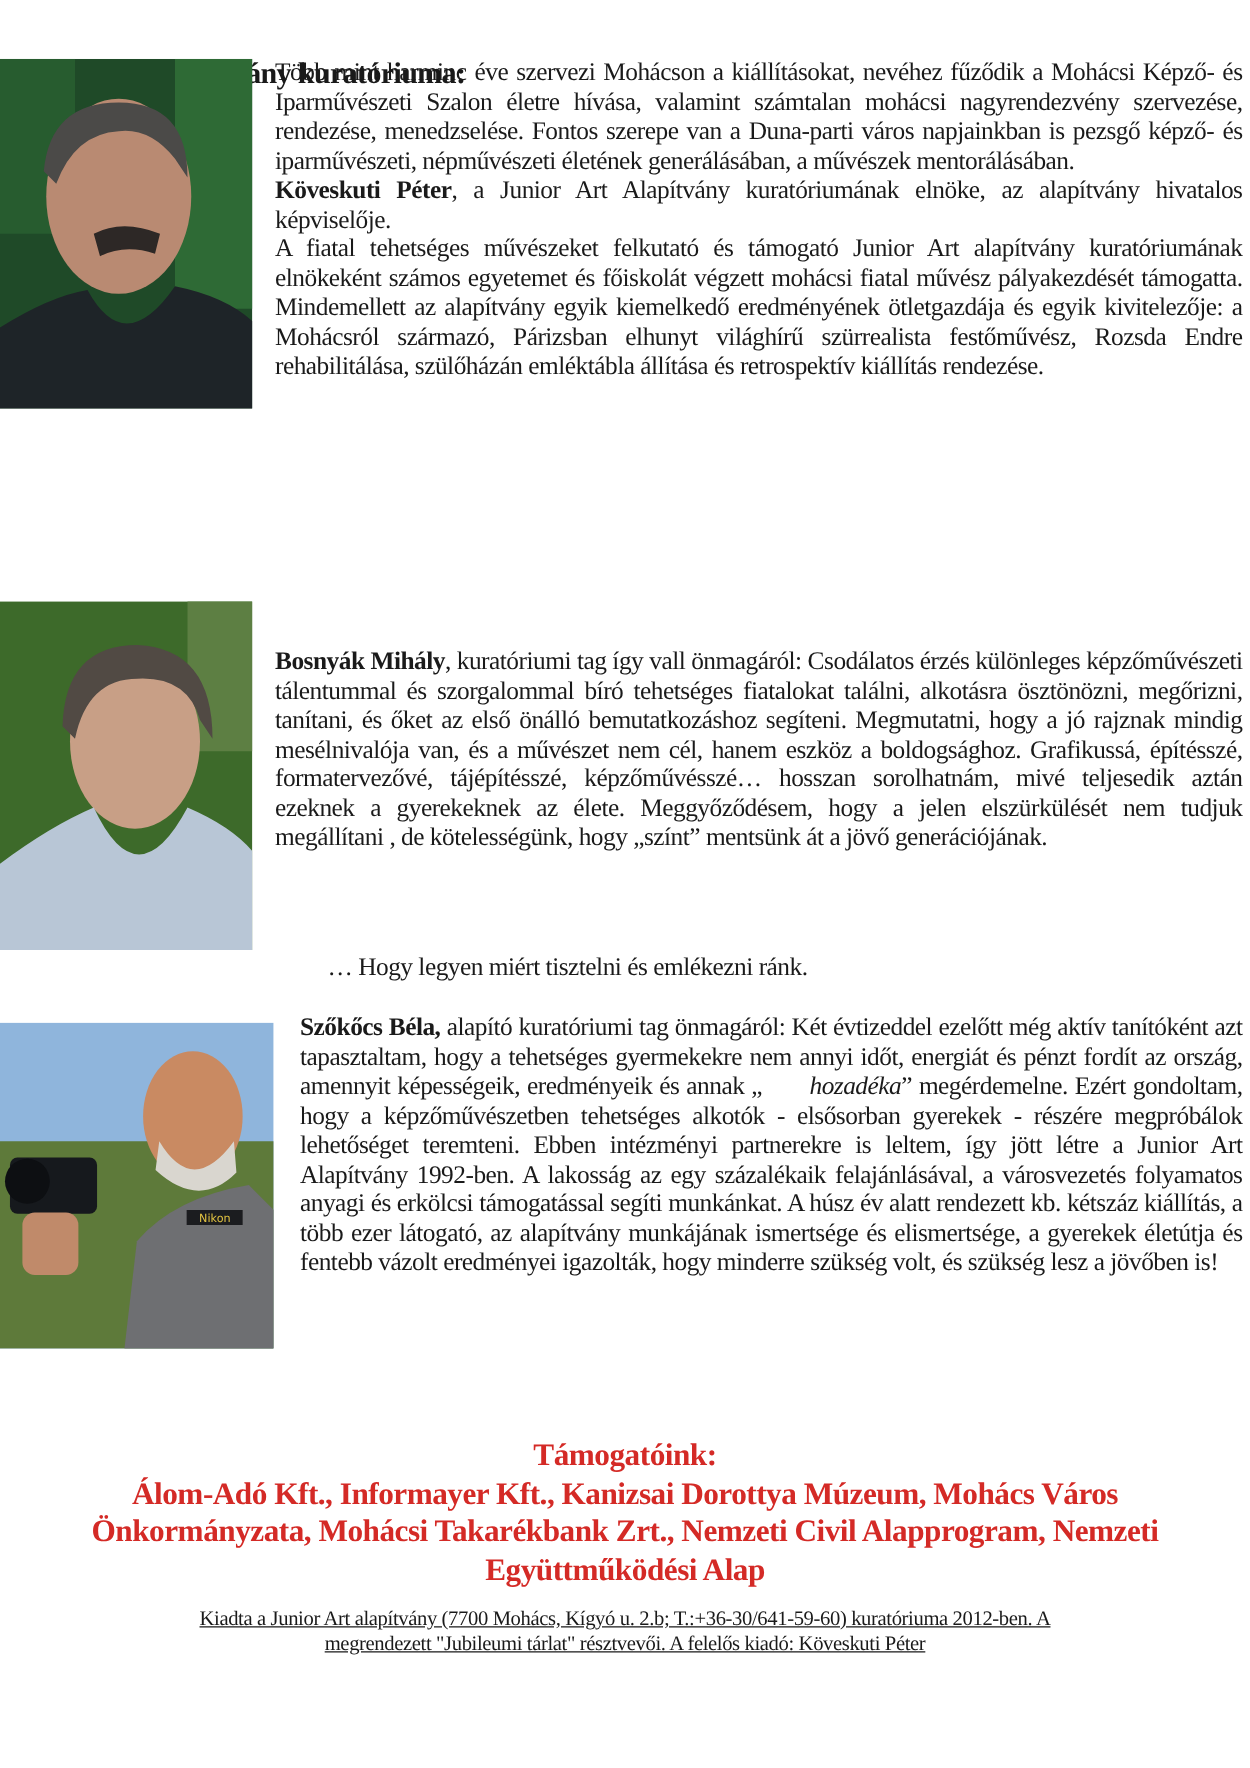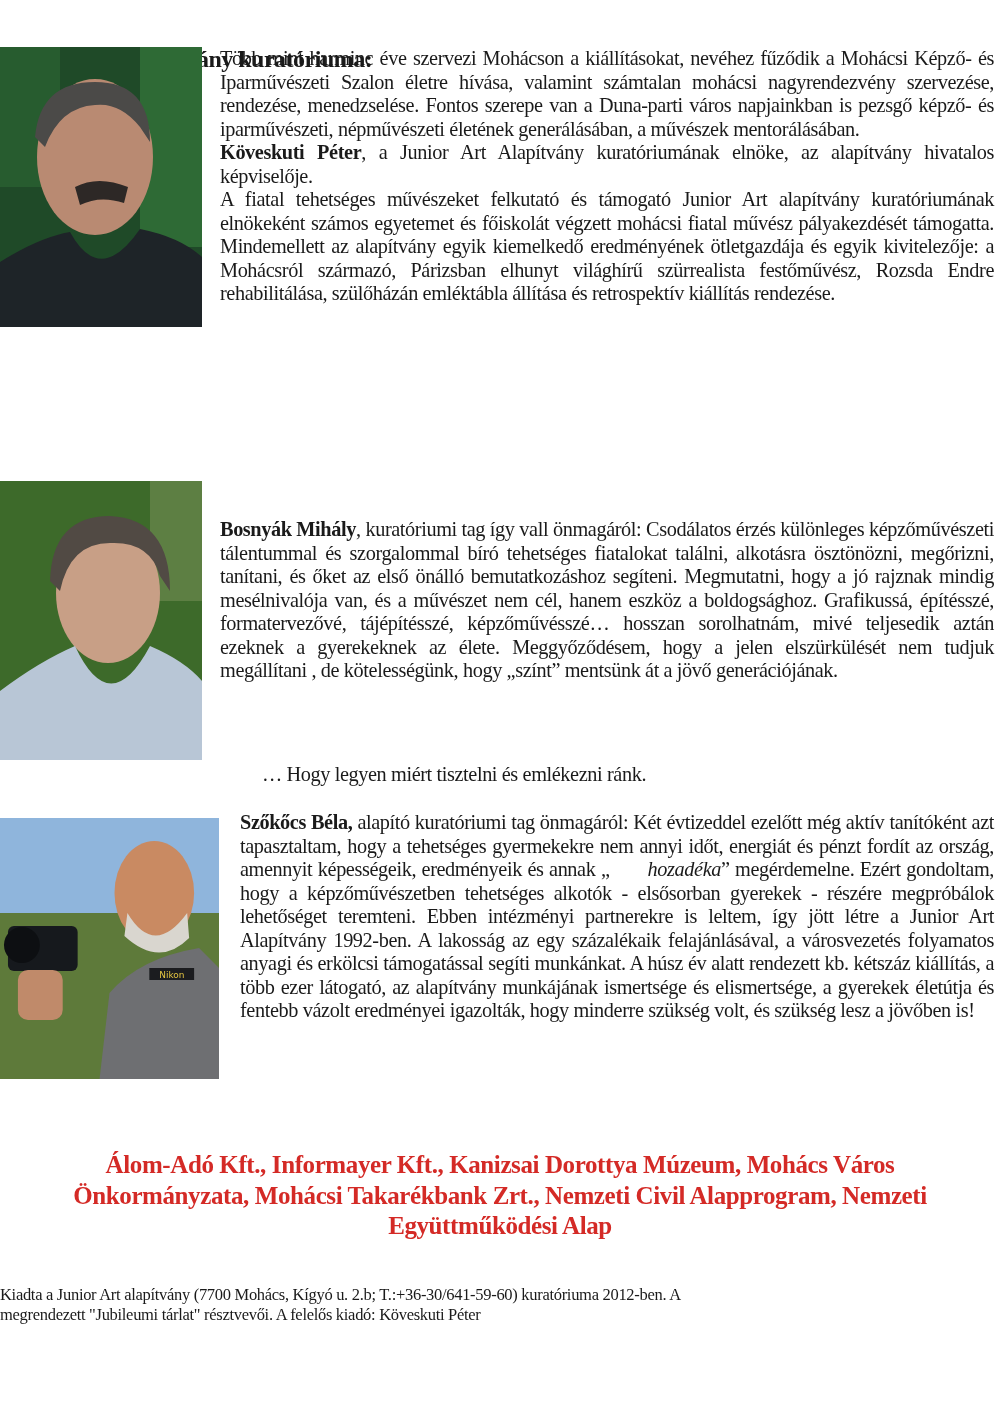--- a/index.html
+++ b/index.html
@@ -12,22 +12,22 @@
   .bio { position: absolute; left: 0; width: 994px; font-size: 20.3px; line-height: 23.5px;
          text-align: justify; letter-spacing: -0.4px; }
   .bio .float { float: left; }
   .bio b { font-weight: bold; }
   .bio i { font-style: italic; margin-left: 38px; }
   .bio p { margin: 0; }
   .closing { position: absolute; top: 763px; left: 262px; font-size: 20.3px; letter-spacing: -0.4px; }
   .sponsors { position: absolute; top: 1150px; left: 0; width: 1000px; text-align: center;
               color: #d42a26; font-weight: bold; font-size: 25px; line-height: 30.5px; letter-spacing: -0.4px; }
   .sponsors-list { padding: 0 24px; }
-  .imprint { position: absolute; top: 1285px; left: 0; width: 1000px; text-align: left;
-             font-size: 16.5px; line-height: 20px; letter-spacing: -0.3px; }
+  .imprint { position: absolute; top: 1285px; left: 0; width: 1000px; text-align: center;
+             font-size: 16.5px; line-height: 20px; letter-spacing: -0.3px; text-decoration: underline; }
 </style>
 </head>
 <body>
 
 <div class="title">A Junior Art alapítvány kuratóriuma:</div>
 
 <div class="photo" style="top:47px;width:202px;height:280px;">
   <svg viewBox="0 0 202 280" preserveAspectRatio="none">
     <rect width="202" height="280" fill="#1f4a28"></rect>
     <rect x="140" y="0" width="62" height="200" fill="#2e6a35"></rect>
@@ -76,19 +76,20 @@
     <text x="160" y="160" font-size="9" fill="#e3c442" font-family="DejaVu Sans, sans-serif">Nikon</text>
   </svg>
 </div>
 
 <div class="bio" style="top:811px;">
   <div class="float" style="width:240px;height:282px;"></div>
   <p><b>Szőkőcs Béla,</b><span> alapító kuratóriumi tag önmagáról: Két évtizeddel ezelőtt még aktív tanítóként azt tapasztaltam, hogy a tehetséges gyermekekre nem annyi időt, energiát és pénzt fordít az ország, amennyit képességeik, eredményeik és annak „</span><i>hozadéka</i><span>” megérdemelne. Ezért gondoltam, hogy a képzőművészetben tehetséges alkotók - elsősorban gyerekek - részére megpróbálok lehetőséget teremteni. Ebben intézményi partnerekre is leltem, így jött létre a Junior Art Alapítvány 1992-ben. A lakosság az egy százalékaik felajánlásával, a városvezetés folyamatos anyagi és erkölcsi támogatással segíti munkánkat. A húsz év alatt rendezett kb. kétszáz kiállítás, a több ezer látogató, az alapítvány munkájának ismertsége és elismertsége, a gyerekek életútja és fentebb vázolt eredményei igazolták, hogy minderre szükség volt, és szükség lesz a jövőben  is!</span></p>
 </div>
 
 <div class="sponsors">
+  <div>Támogatóink:</div>
   <div class="sponsors-list">Álom-Adó Kft., Informayer Kft., Kanizsai Dorottya Múzeum, Mohács Város Önkormányzata, Mohácsi Takarékbank Zrt., Nemzeti Civil Alapprogram, Nemzeti Együttműködési Alap</div>
 </div>
 
 <div class="imprint">
   <div>Kiadta a Junior Art alapítvány (7700 Mohács, Kígyó u. 2.b; T.:+36-30/641-59-60) kuratóriuma 2012-ben. A</div>
   <div>megrendezett "Jubileumi tárlat" résztvevői. A felelős kiadó: Köveskuti Péter</div>
 </div>
 
 </body></html>

